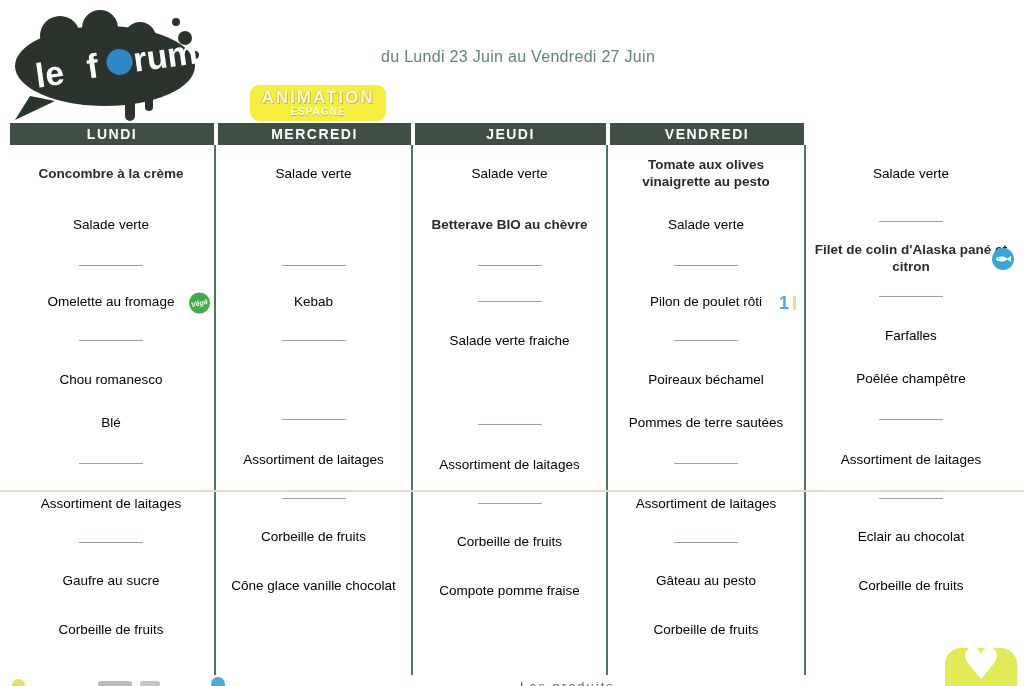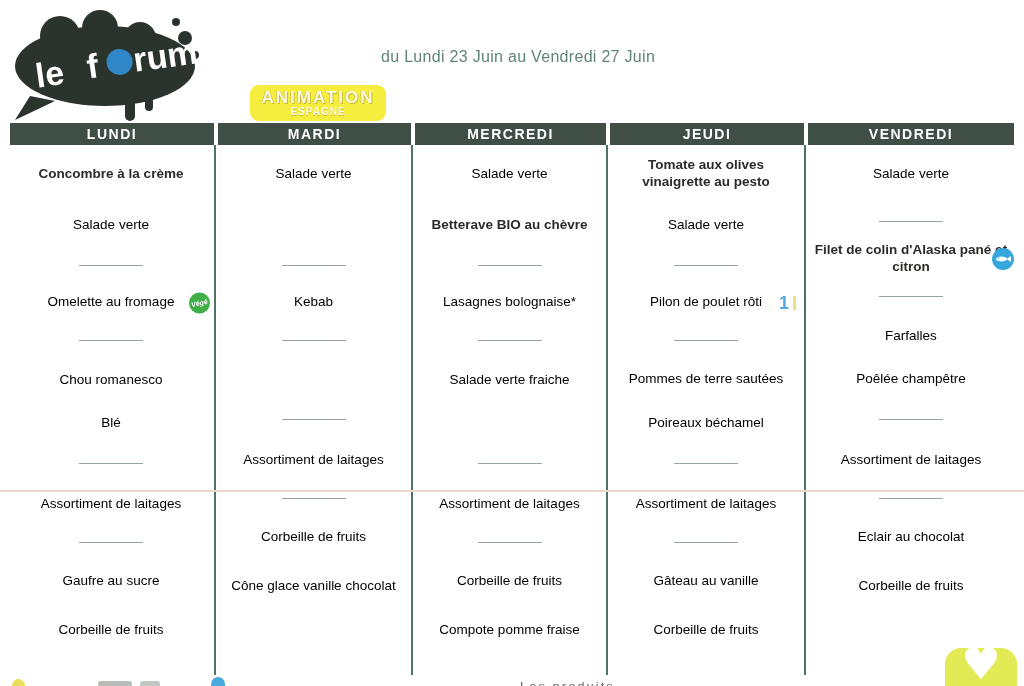--- a/index.html
+++ b/index.html
@@ -123,21 +123,20 @@
 
 <div class="date-title">du Lundi 23 Juin au Vendredi 27 Juin</div>
 
 <div class="badge">
   <div class="b1">ANIMATION</div>
   <div class="b2">ESPAGNE</div>
 </div>
 
 <div class="head-row" id="menu-head">
     <div class="day-header">LUNDI</div>
-    <div class="day-header">MARDI</div>
     <div class="day-header">MERCREDI</div>
     <div class="day-header">JEUDI</div>
     <div class="day-header">VENDREDI</div>
   </div>
 <div class="body-grid" id="menu-body">
   <div class="full-line"></div>
 <div class="day-column">
       <div class="slot r-s1">
         <span class="item-text bold">Concombre à la crème</span>
       </div>
@@ -212,23 +211,20 @@
     <div class="day-column">
       <div class="slot r-s1">
         <span class="item-text">Salade verte</span>
       </div>
       <div class="slot r-s2">
         <span class="item-text bold">Betterave BIO au chèvre</span>
       </div>
       <div class="slot r-d1">
         <span class="rule"></span>
       </div>
-      <div class="slot r-m">
-        <span class="item-text">Lasagnes bolognaise*</span>
-      </div>
       <div class="slot r-d2">
         <span class="rule"></span>
       </div>
       <div class="slot r-x1">
         <span class="item-text">Salade verte fraiche</span>
       </div>
       <div class="slot r-x2"></div>
       <div class="slot r-d3">
         <span class="rule"></span>
       </div>
@@ -258,37 +254,37 @@
       <div class="slot r-m">
         <span class="item-text">Pilon de poulet rôti</span>
         <span class="ic-poultry">
           <b>1</b>
           <i></i>
         </span>
       </div>
       <div class="slot r-d2">
         <span class="rule"></span>
       </div>
+      <div class="slot r-x1">
+        <span class="item-text">Poireaux béchamel</span>
+      </div>
       <div class="slot r-x2">
         <span class="item-text">Pommes de terre sautées</span>
       </div>
-      <div class="slot r-x1">
-        <span class="item-text">Poireaux béchamel</span>
-      </div>
-      <div class="slot r-d3">
-        <span class="rule"></span>
-      </div>
-      <div class="slot r-da">
-        <span class="item-text">Assortiment de laitages</span>
-      </div>
-      <div class="slot r-d4">
-        <span class="rule"></span>
-      </div>
-      <div class="slot r-e1">
-        <span class="item-text">Gâteau au vanille</span>
+      <div class="slot r-d3">
+        <span class="rule"></span>
+      </div>
+      <div class="slot r-da">
+        <span class="item-text">Assortiment de laitages</span>
+      </div>
+      <div class="slot r-d4">
+        <span class="rule"></span>
+      </div>
+      <div class="slot r-e1">
+        <span class="item-text">Gâteau au pesto</span>
       </div>
       <div class="slot r-e2">
         <span class="item-text">Corbeille de fruits</span>
       </div>
     </div>
     <div class="day-column">
       <div class="slot r-s1">
         <span class="item-text">Salade verte</span>
       </div>
       <div class="slot r-d1">

